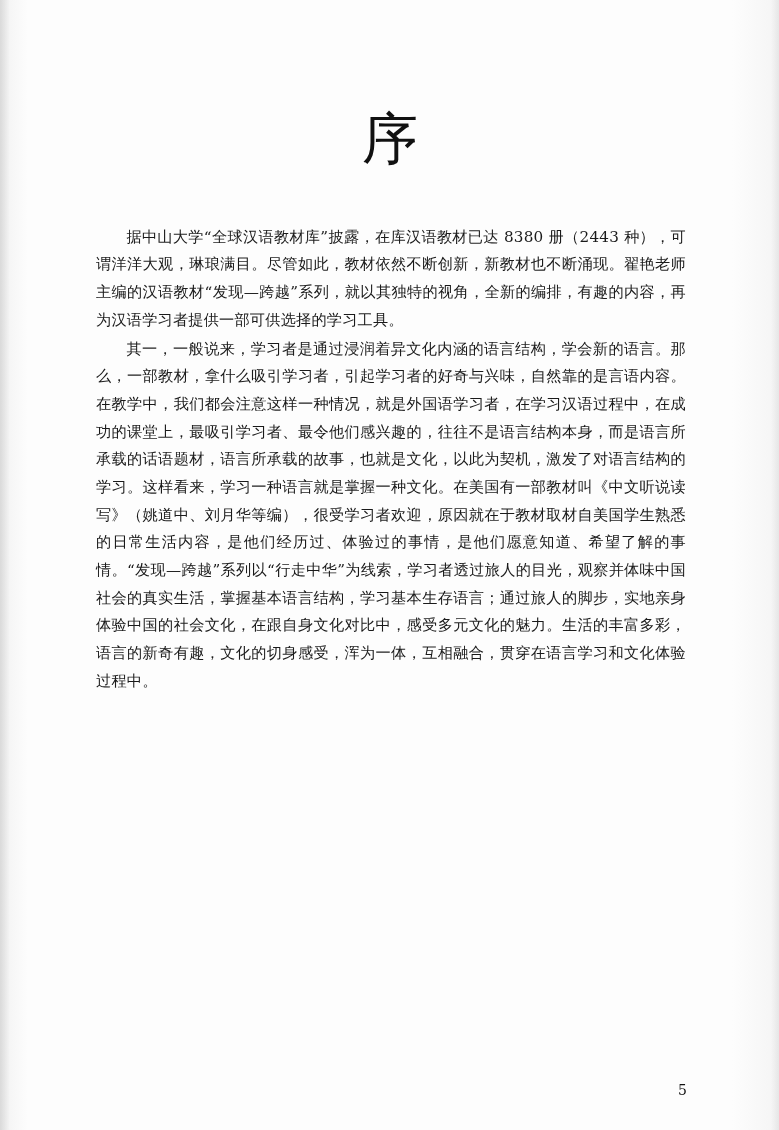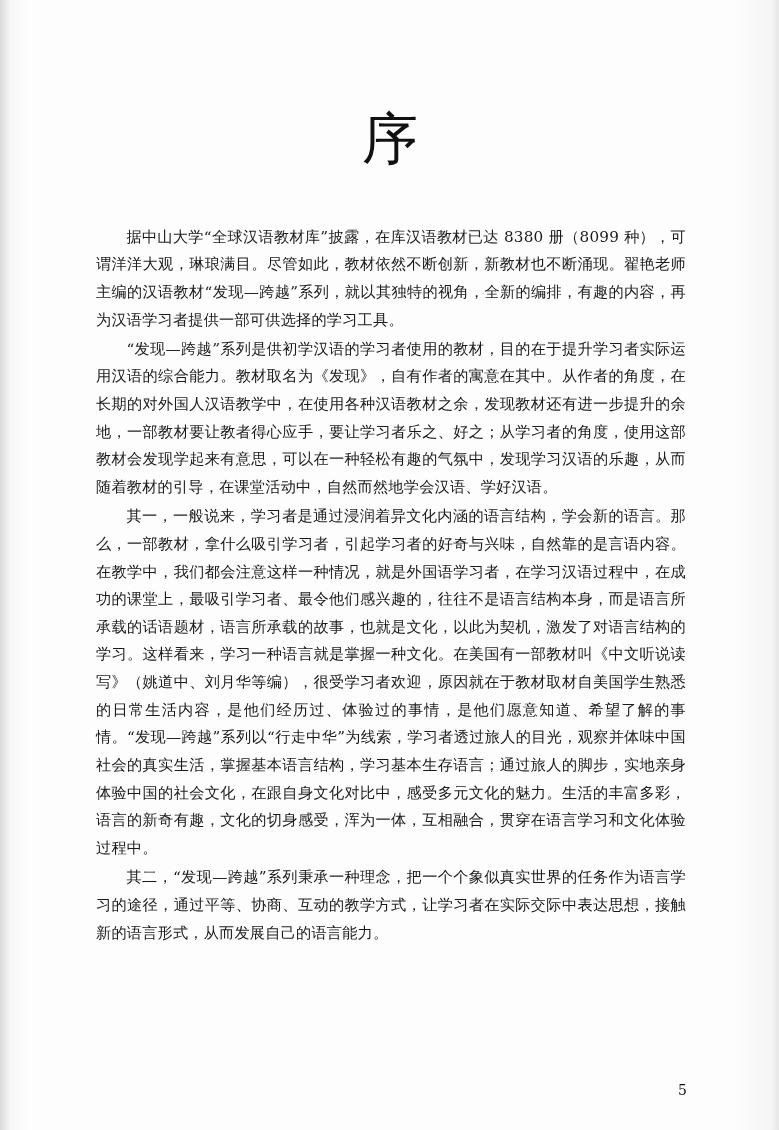--- a/index.html
+++ b/index.html
@@ -79,21 +79,19 @@
 <body>
 
 <div class="page">
   <div class="edge-shadow"></div>
   <div class="edge-shadow-right"></div>
 
   <div class="page-inner">
     <h1 class="doc-title">序</h1>
 
     <div class="body-text">
-      <p>据中山大学“全球汉语教材库”披露，在库汉语教材已达 8380 册（8099 种），可谓洋洋大观，琳琅满目。尽管如此，教材依然不断创新，新教材也不断涌现。翟艳老师主编的汉语教材“发现—跨越”系列，就以其独特的视角，全新的编排，有趣的内容，再为汉语学习者提供一部可供选择的学习工具。</p>
-      <p>“发现—跨越”系列是供初学汉语的学习者使用的教材，目的在于提升学习者实际运用汉语的综合能力。教材取名为《发现》，自有作者的寓意在其中。从作者的角度，在长期的对外国人汉语教学中，在使用各种汉语教材之余，发现教材还有进一步提升的余地，一部教材要让教者得心应手，要让学习者乐之、好之；从学习者的角度，使用这部教材会发现学起来有意思，可以在一种轻松有趣的气氛中，发现学习汉语的乐趣，从而随着教材的引导，在课堂活动中，自然而然地学会汉语、学好汉语。</p>
+      <p>据中山大学“全球汉语教材库”披露，在库汉语教材已达 8380 册（2443 种），可谓洋洋大观，琳琅满目。尽管如此，教材依然不断创新，新教材也不断涌现。翟艳老师主编的汉语教材“发现—跨越”系列，就以其独特的视角，全新的编排，有趣的内容，再为汉语学习者提供一部可供选择的学习工具。</p>
       <p>其一，一般说来，学习者是通过浸润着异文化内涵的语言结构，学会新的语言。那么，一部教材，拿什么吸引学习者，引起学习者的好奇与兴味，自然靠的是言语内容。在教学中，我们都会注意这样一种情况，就是外国语学习者，在学习汉语过程中，在成功的课堂上，最吸引学习者、最令他们感兴趣的，往往不是语言结构本身，而是语言所承载的话语题材，语言所承载的故事，也就是文化，以此为契机，激发了对语言结构的学习。这样看来，学习一种语言就是掌握一种文化。在美国有一部教材叫《中文听说读写》（姚道中、刘月华等编），很受学习者欢迎，原因就在于教材取材自美国学生熟悉的日常生活内容，是他们经历过、体验过的事情，是他们愿意知道、希望了解的事情。“发现—跨越”系列以“行走中华”为线索，学习者透过旅人的目光，观察并体味中国社会的真实生活，掌握基本语言结构，学习基本生存语言；通过旅人的脚步，实地亲身体验中国的社会文化，在跟自身文化对比中，感受多元文化的魅力。生活的丰富多彩，语言的新奇有趣，文化的切身感受，浑为一体，互相融合，贯穿在语言学习和文化体验过程中。</p>
-      <p>其二，“发现—跨越”系列秉承一种理念，把一个个象似真实世界的任务作为语言学习的途径，通过平等、协商、互动的教学方式，让学习者在实际交际中表达思想，接触新的语言形式，从而发展自己的语言能力。</p>
     </div>
   </div>
 
   <div class="page-number">5</div>
 </div>
 
 </body></html>

